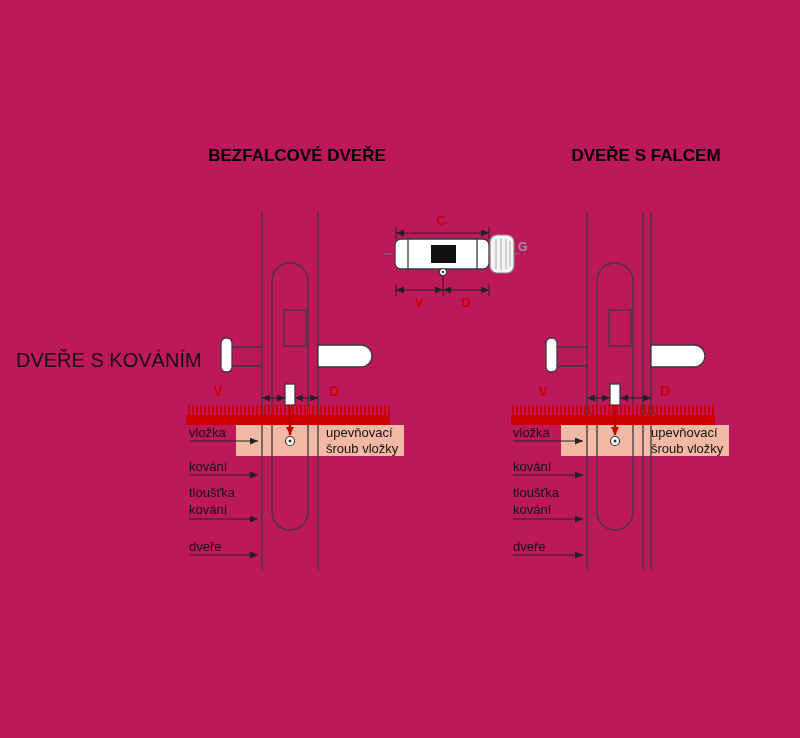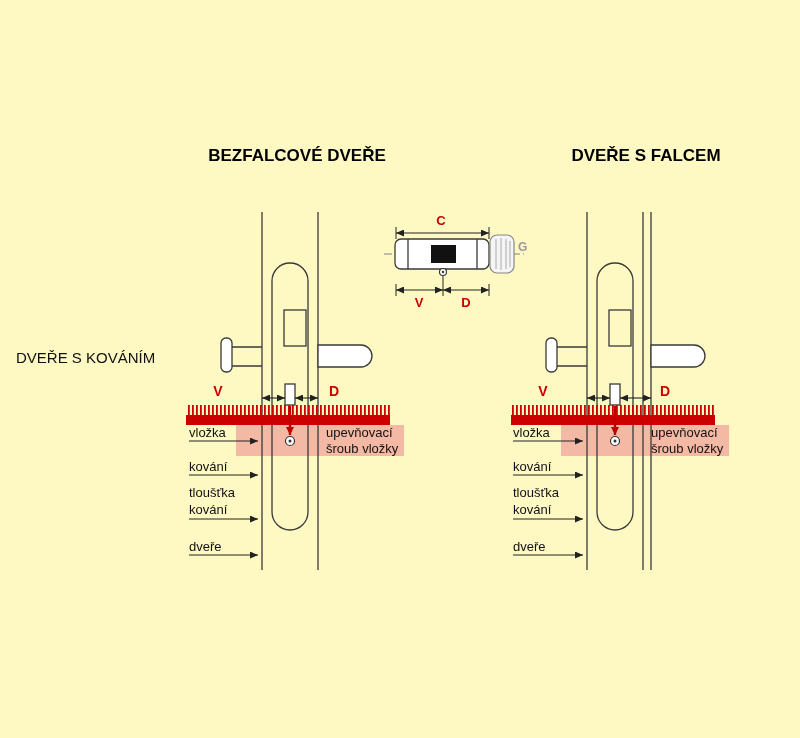--- a/index.html
+++ b/index.html
@@ -1,19 +1,19 @@
 <!DOCTYPE html>
 <html><head>
 <meta charset="utf-8">
 <style>
   html,body{margin:0;padding:0;background:#fff;}
-  .canvas{position:relative;width:800px;height:738px;background:#fef9c3;overflow:hidden;
+  .canvas{position:relative;width:800px;height:738px;background:#be185d;overflow:hidden;
           font-family:"Liberation Sans",sans-serif;}
   .title{position:absolute;font-weight:bold;font-size:17px;color:#000;text-align:center;white-space:nowrap;}
-  .side-label{position:absolute;font-size:15px;color:#111;white-space:nowrap;}
+  .side-label{position:absolute;font-size:20px;color:#111;white-space:nowrap;}
   svg{position:absolute;top:0;left:0;}
   .ln{stroke:#3a3a3a;stroke-width:1.3;fill:none;}
   .lnf{stroke:#3a3a3a;stroke-width:1.3;fill:#fff;}
   .leader{stroke:#222;stroke-width:1;fill:none;}
   .dimline{stroke:#222;stroke-width:1.1;fill:none;}
   .tick{stroke:#222;stroke-width:1;fill:none;}
   text.lbl{font-family:"Liberation Sans",sans-serif;font-size:13px;fill:#111;}
   text.vd{font-family:"Liberation Sans",sans-serif;font-weight:bold;font-size:14px;fill:#cc0000;}
   text.insetdim{font-family:"Liberation Sans",sans-serif;font-weight:bold;font-size:13px;fill:#cc0000;}
   text.glabel{font-family:"Liberation Sans",sans-serif;font-weight:bold;font-size:12px;fill:#9a9a9a;}

